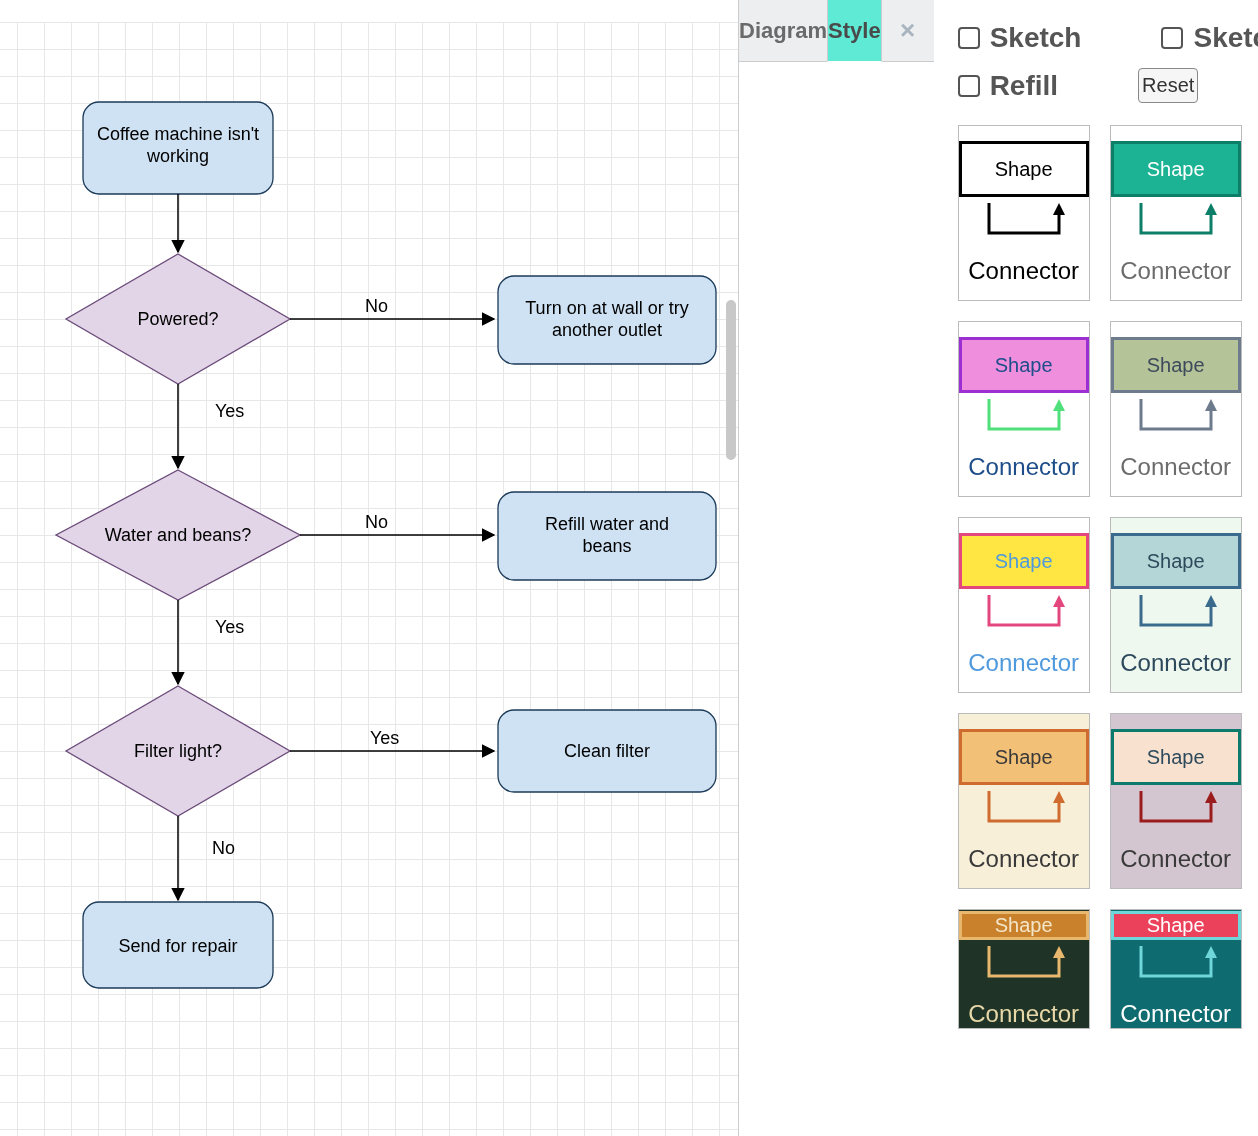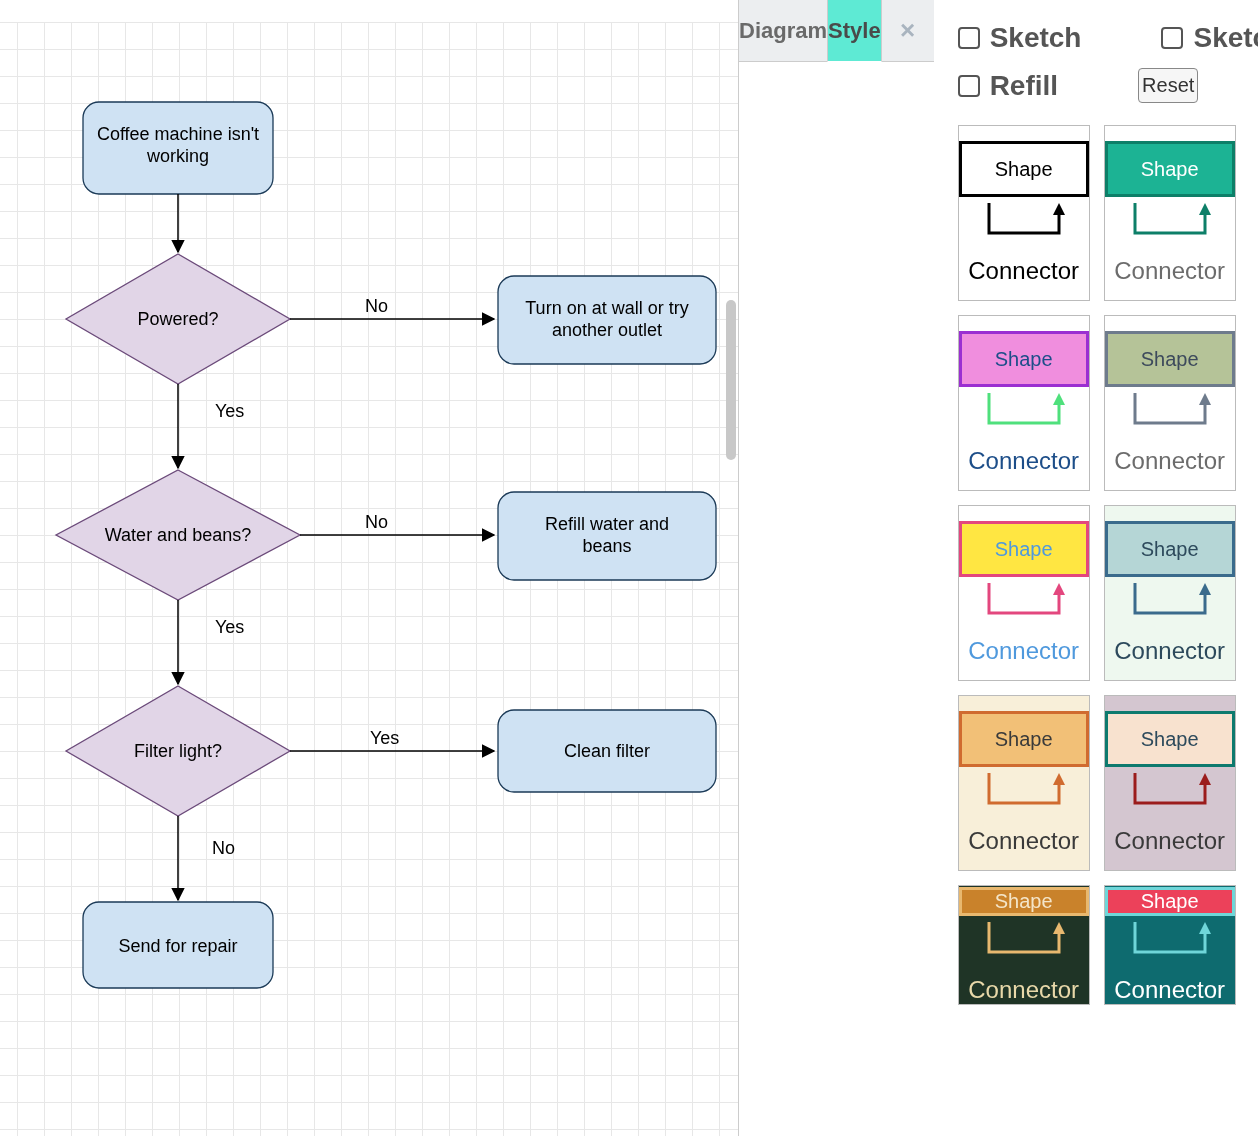--- a/index.html
+++ b/index.html
@@ -145,21 +145,21 @@
     font-size: 20px;
     border: 1px solid #888;
     border-radius: 4px;
     background: #f6f6f6;
     cursor: pointer;
     color: #333;
   }
   .swatch-grid {
     display: grid;
     grid-template-columns: 1fr 1fr;
-    gap: 14px;
+    gap: 20px;
     margin-top: 22px;
   }
   .swatch {
     border: 1px solid #bbb;
     height: 176px;
     display: flex;
     flex-direction: column;
     align-items: center;
     justify-content: center;
     cursor: pointer;

